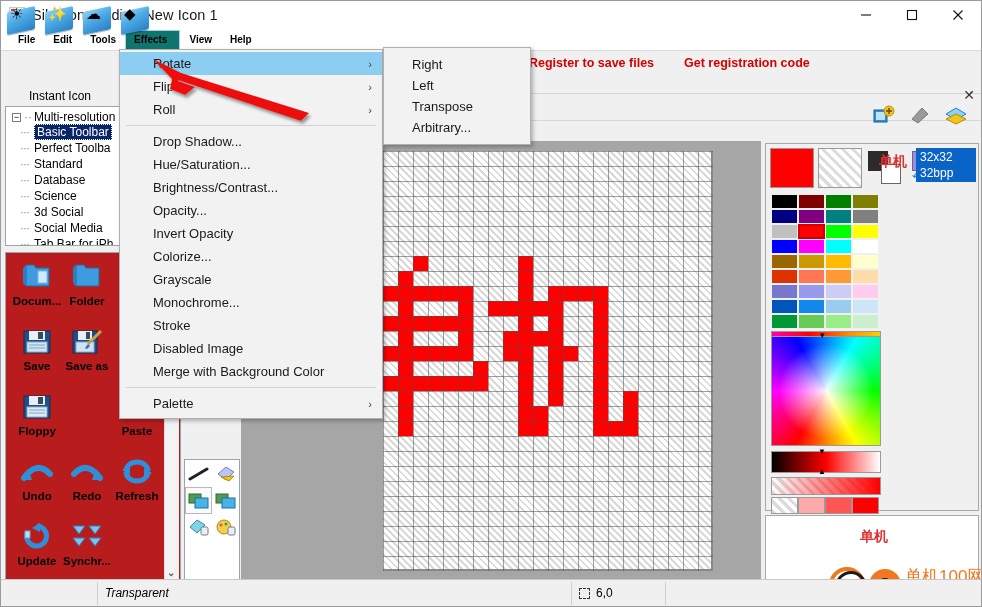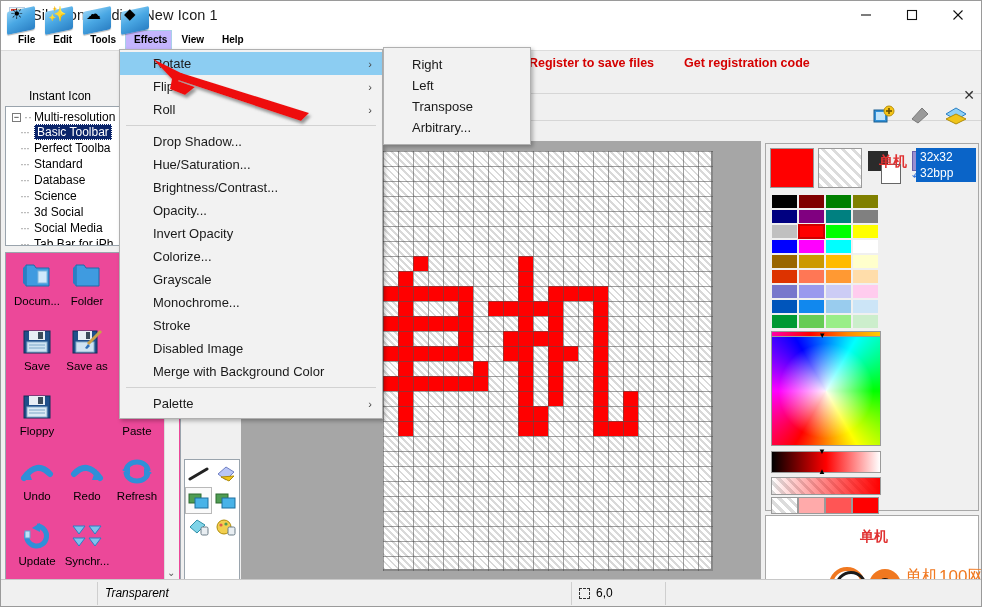--- a/index.html
+++ b/index.html
@@ -46,21 +46,21 @@
   .wbtn svg { display:block; }
 
   
   #menubar {
     position: absolute; left: 0; top: 28px; width: 980px; height: 21px;
     background: #ffffff; display: flex; align-items: center; padding-left: 8px;
   }
   .menu-item {
     padding: 2px 9px 3px 9px; font-size: 10px; color: #000; line-height: 15px; font-weight: bold;
   }
-  .menu-item.active { background: #c4b5fd; border: 1px solid #a9cfe8; padding: 1px 4px 2px 8px; }
+  .menu-item.active { background: #0f766e; border: 1px solid #a9cfe8; padding: 1px 12px 2px 8px; }
 
   
   #topstrip {
     position: absolute; left: 0; top: 49px; width: 980px; height: 43px;
     background: #f0f0f0; border-top: 1px solid #dcdcdc;
   }
   #bigicons { position: absolute; left: 4px; top: 2px; display: flex; gap: 5px; }
   .bigicon { width: 33px; height: 33px; position: relative; }
   .bi-base {
     position: absolute; left: 2px; top: 6px; width: 28px; height: 23px;
@@ -111,21 +111,21 @@
     padding-left: 28px; line-height: 16px; white-space: nowrap; position: relative;
   }
   .tree-child .dashes { position: absolute; left: 14px; color: #909090; letter-spacing:-1px; }
   .tree-child.selected > .lbl {
     background: #0a246a; color: #ffffff; border: 1px dotted #ffffff; padding: 0 2px;
   }
 
   
   #iconlist {
     position: absolute; left: 4px; top: 251px; width: 176px; height: 328px;
-    background: #ec4899; border: 1px solid #9aa4ad; overflow: hidden;
+    background: #b91c1c; border: 1px solid #9aa4ad; overflow: hidden; font-weight: bold;
   }
   #iconlist-inner { display: flex; flex-wrap: wrap; padding: 6px 0 0 6px; width: 162px; }
   .ilitem { width: 50px; height: 65px; display: flex; flex-direction: column; align-items: center; }
   .ilglyph { width: 34px; height: 34px; display:flex; align-items:center; justify-content:center; }
   .illbl { font-size: 11.5px; color: #000; margin-top: 2px; white-space: nowrap; }
   #iconlist-scroll {
     position: absolute; right: 1px; top: 1px; width: 15px; height: 326px;
     background: #f3f3f3; border-left: 1px solid #dcdcdc;
   }
   #iconlist-scroll .sbarrow {

